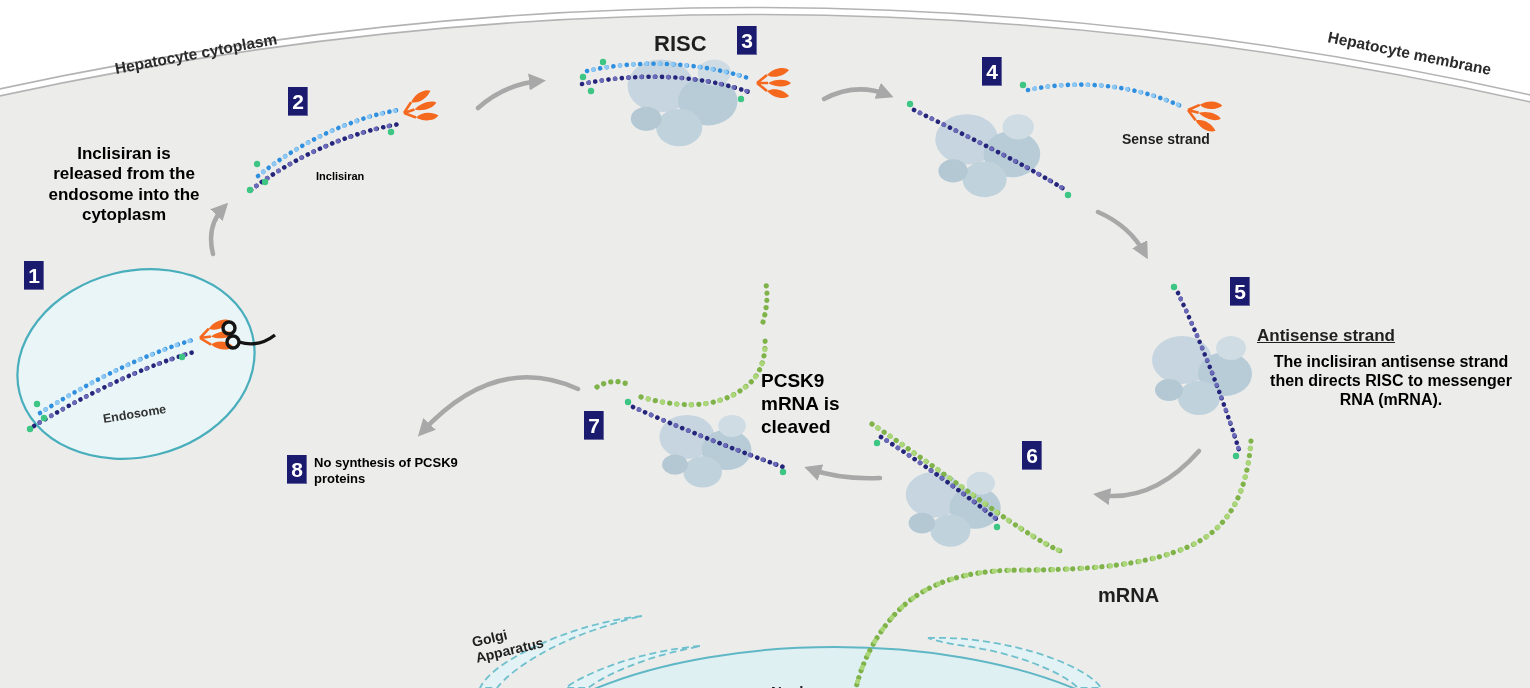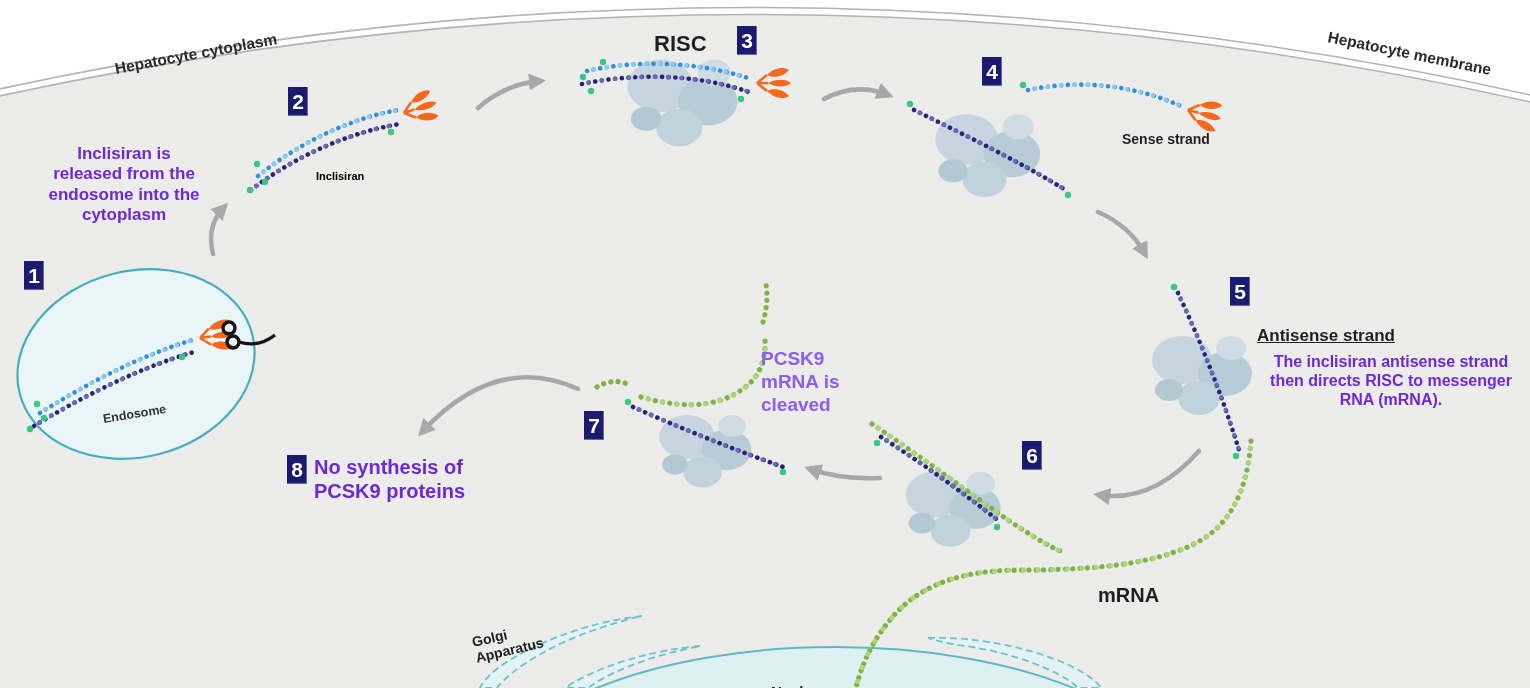--- a/index.html
+++ b/index.html
@@ -14,21 +14,21 @@
   .aS2{fill:none;stroke:#6a6ab8;stroke-width:4.6;stroke-linecap:round;stroke-dasharray:0.1 13.2;stroke-dashoffset:6.6;}
   .mR {fill:none;stroke:#7fb349;stroke-width:5.2;stroke-linecap:round;stroke-dasharray:0.1 7.2;}
   .mR2{fill:none;stroke:#abd77a;stroke-width:5.2;stroke-linecap:round;stroke-dasharray:0.1 14.4;stroke-dashoffset:7.2;}
   .cap{fill:#3dc584;}
   .arrow{fill:none;stroke:#a8a8a8;stroke-width:4.5;stroke-linecap:round;}
   .organelle{fill:#e2f2f5;stroke:#6fc0cc;stroke-width:1.8;}
   .organelle.dashed{stroke-dasharray:7 4;}
 
   
   .lbl{position:absolute;font-weight:bold;color:#1f1f1f;white-space:nowrap;}
-  .capt{position:absolute;font-weight:bold;color:#6d28d9;line-height:1.2;}
+  .capt{position:absolute;font-weight:bold;color:#000000;line-height:1.2;}
   .badge{position:absolute;width:20px;height:29px;background:#1a1a6e;color:#ffffff;
          font-weight:bold;font-size:21px;display:flex;align-items:center;justify-content:center;
          box-shadow:inset -1px -1px 0 rgba(255,255,255,.35);}
 </style>
 </head>
 <body>
 
 <div class="stage">
 
   <svg class="canvas" width="1530" height="688" viewBox="0 0 1530 688">
@@ -183,22 +183,22 @@
   <div class="badge" style="left:288px;top:87px;">2</div>
   <div class="badge" style="left:737px;top:26px;">3</div>
   <div class="badge" style="left:982px;top:57px;">4</div>
   <div class="badge" style="left:1230px;top:277px;">5</div>
   <div class="badge" style="left:1022px;top:441px;">6</div>
   <div class="badge" style="left:584px;top:411px;">7</div>
   <div class="badge" style="left:287px;top:455px;">8</div>
 
   <div class="capt" style="left:44px;top:144px;width:160px;font-size:17px;text-align:center;white-space:normal;">Inclisiran is released from the endosome into the cytoplasm</div>
   <div class="capt" style="left:1260px;top:352px;width:262px;font-size:16px;text-align:center;">The inclisiran antisense strand then directs RISC to messenger RNA (mRNA).</div>
-  <div class="capt" style="left:761px;top:348px;width:100px;font-size:19px;color:#8b5cf6;">PCSK9 mRNA is cleaved</div>
-  <div class="capt" style="left:314px;top:455px;width:158px;font-size:20px;">No synthesis of PCSK9 proteins</div>
+  <div class="capt" style="left:761px;top:370px;width:100px;font-size:19px;color:#000000;">PCSK9 mRNA is cleaved</div>
+  <div class="capt" style="left:314px;top:455px;width:158px;font-size:13px;">No synthesis of PCSK9 proteins</div>
 
   <div class="lbl" style="left:316px;top:170px;font-size:11px;color:#000000;">Inclisiran</div>
   <div class="lbl" style="left:654px;top:31px;font-size:22px;">RISC</div>
   <div class="lbl" style="left:1122px;top:131px;font-size:14px;">Sense strand</div>
   <div class="lbl" style="left:1257px;top:326px;font-size:17px;text-decoration:underline;">Antisense strand</div>
   <div class="lbl" style="left:1098px;top:584px;font-size:20px;">mRNA</div>
   <div class="lbl" style="left:725px;top:683px;font-size:15px;margin-left:46px;">Nucleus</div>
   <div class="lbl" style="left:474px;top:634px;width:84px;font-size:14px;white-space:normal;line-height:1.15;transform:rotate(-13deg);transform-origin:left center;">Golgi Apparatus</div>
   <div class="lbl" style="left:103px;top:412px;font-size:12.5px;font-weight:600;color:#333;transform:rotate(-9deg);transform-origin:left center;">Endosome</div>
 

